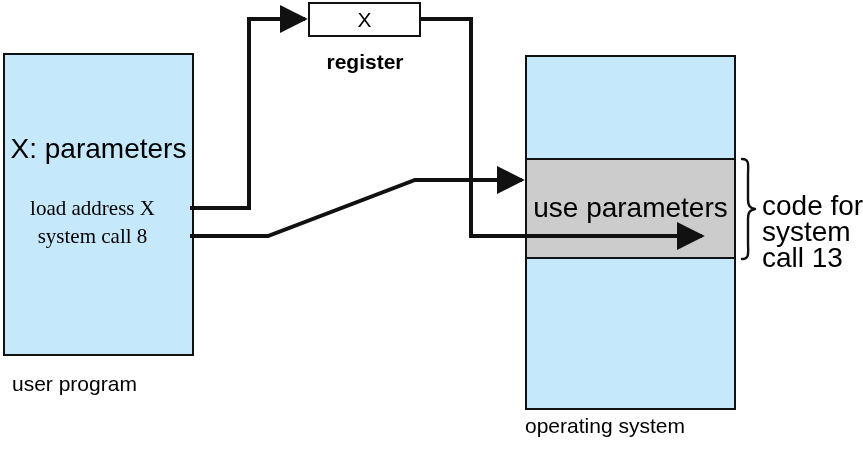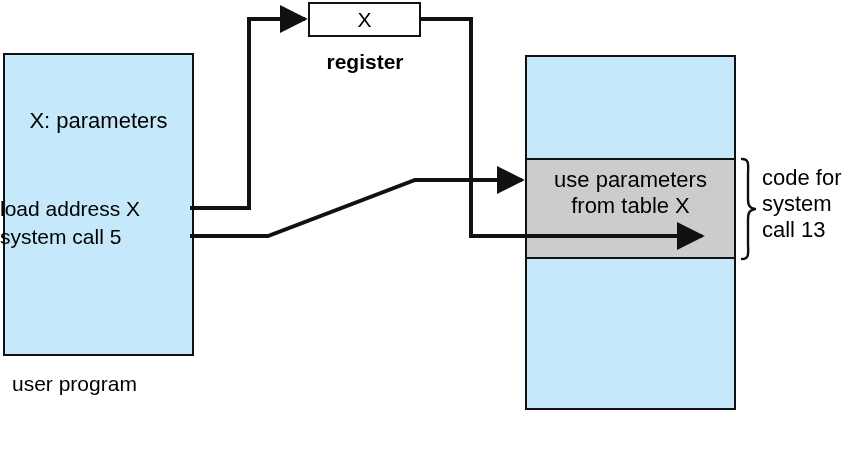--- a/index.html
+++ b/index.html
@@ -33,26 +33,27 @@
     border-bottom: 2px solid #111111;
   }
   .lbl {
     position: absolute;
     font-size: 21px;
     line-height: 25px;
     white-space: nowrap;
     letter-spacing: 0px;
   }
   .lbl-c { text-align: center; }
-  .lbl-r { text-align: left; }
+  .lbl-r { text-align: center; font-family: Liberation Serif, serif; }
   .multiline {
     position: absolute;
-    font-size: 22px;
+    font-size: 28px;
     line-height: 26px;
     text-align: center;
+    margin-top: 28px;
   }
   svg.overlay {
     position: absolute;
     left: 0;
     top: 0;
     width: 863px;
     height: 453px;
     pointer-events: none;
   }
 </style>
@@ -62,39 +63,39 @@
 <div id="canvas">
 
   <div class="box box-blue" style="left:3px; top:53px; width:191px; height:303px;"></div>
 
   <div class="multiline" style="left:3px; top:108px; width:191px;">
     <div>X: parameters</div>
   </div>
 
   <div class="lbl lbl-r" style="left:0px; top:196px; width:185px;">load address X</div>
 
-  <div class="lbl lbl-r" style="left:0px; top:224px; width:185px;">system call 5</div>
+  <div class="lbl lbl-r" style="left:0px; top:224px; width:185px;">system call 8</div>
 
   <div class="lbl" style="left:12px; top:371px;">user program</div>
 
   <div class="box box-white" style="left:308px; top:2px; width:113px; height:35px;"></div>
 
   <div class="lbl lbl-c" style="left:308px; top:7px; width:113px;">X</div>
 
   <div class="lbl lbl-c" style="left:300px; top:49px; width:130px;font-weight:bold;">register</div>
 
   <div class="box box-blue" style="left:525px; top:55px; width:211px; height:355px;"></div>
 
   <div class="band-gray" style="left:527px; top:158px; width:207px; height:101px;"></div>
 
   <div class="multiline" style="left:527px; top:167px; width:207px;">
     <div>use parameters</div>
-    <div>from table X</div>
   </div>
 
+  <div class="lbl" style="left:525px; top:413px;">operating system</div>
 
   <div class="multiline" style="left:762px; top:165px; width:110px; text-align:left;">
     <div>code for</div>
     <div>system</div>
     <div>call 13</div>
   </div>
 
   <svg class="overlay" viewBox="0 0 863 453">
     <defs>
       <marker id="ah" viewBox="0 0 10 10" refX="9" refY="5" markerWidth="7" markerHeight="7" orient="auto-start-reverse">

